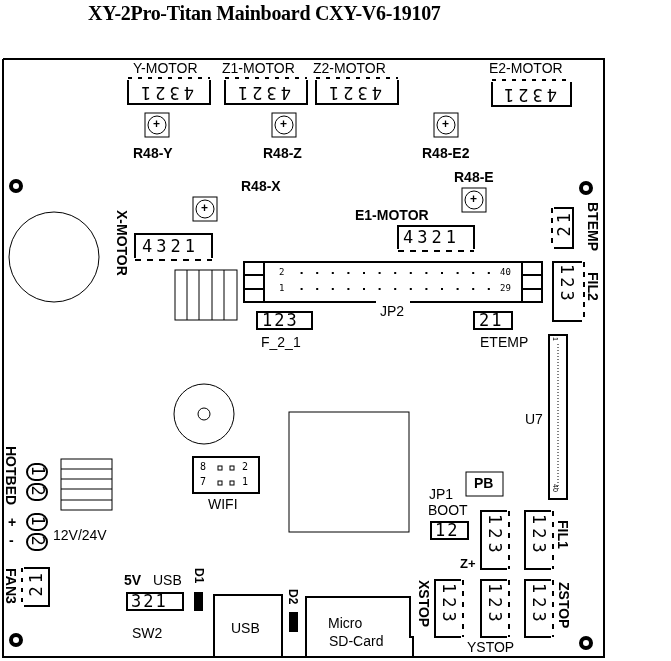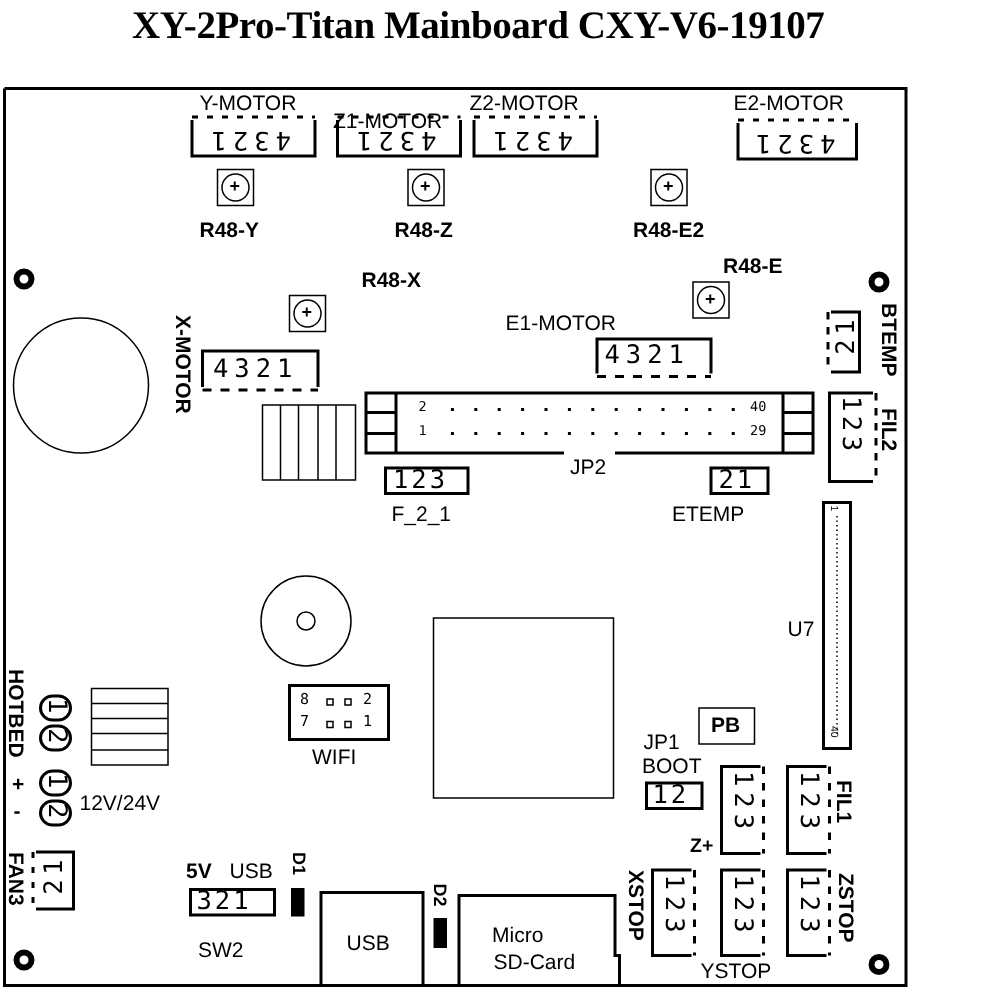--- a/index.html
+++ b/index.html
@@ -1,17 +1,17 @@
 <!DOCTYPE html>
 <html><head>
 <meta charset="utf-8">
 <style>
   html, body { margin: 0; padding: 0; background: #ffffff; }
   body { width: 671px; height: 661px; position: relative; overflow: hidden; font-family: "Liberation Sans", sans-serif; color: #000; }
-  .title { position: absolute; left: 88px; top: 2px; font-family: "Liberation Serif", serif; font-weight: bold; font-size: 26px; white-space: nowrap; letter-spacing: -0.3px; }
+  .title { position: absolute; left: 88px; top: 2px; font-family: "Liberation Serif", serif; font-weight: bold; font-size: 20px; white-space: nowrap; letter-spacing: -0.3px; }
   .lbl { position: absolute; font-family: "Liberation Sans", sans-serif; font-size: 14px; white-space: nowrap; line-height: 1; }
   .lbl.b { font-weight: bold; }
   .vert { writing-mode: vertical-rl; }
   .thin { position: absolute; border: 1px solid #000; box-sizing: border-box; }
   .pins { position: absolute; font-family: "DejaVu Sans Mono", monospace; font-size: 17px; line-height: 1; white-space: nowrap; letter-spacing: 4px; }
   svg { position: absolute; left: 0; top: 0; }
 </style>
 </head>
 <body>
 
@@ -186,55 +186,55 @@
   <rect x="230" y="481" width="4" height="4" fill="none" stroke="#000"></rect>
 
   <rect x="466" y="472" width="37" height="24" fill="none" stroke="#000" stroke-width="1"></rect>
 
   <rect x="194" y="592" width="9" height="19" fill="#000"></rect>
   <rect x="289" y="612" width="9" height="20" fill="#000"></rect>
 </svg>
 
 <div class="lbl" style="left:133px;top:61px;">Y-MOTOR</div>
 <div class="pins" style="left:137px;top:84px;transform:rotate(180deg);">4321</div>
-<div class="lbl" style="left:222px;top:73px;">Z1-MOTOR</div>
+<div class="lbl" style="left:222px;top:61px;">Z1-MOTOR</div>
 <div class="pins" style="left:234px;top:84px;transform:rotate(180deg);">4321</div>
 <div class="lbl" style="left:313px;top:61px;">Z2-MOTOR</div>
 <div class="pins" style="left:325px;top:84px;transform:rotate(180deg);">4321</div>
 <div class="lbl" style="left:489px;top:61px;text-align:right;">E2-MOTOR</div>
 <div class="pins" style="left:500px;top:86px;transform:rotate(180deg);">4321</div>
 
 <div class="lbl b vert" style="left:115px;top:210px;">X-MOTOR</div>
 <div class="pins" style="left:142px;top:238px;">4321</div>
-<div class="lbl" style="left:337px;top:208px;">E1-MOTOR</div>
+<div class="lbl" style="left:355px;top:208px;font-weight:bold;">E1-MOTOR</div>
 <div class="pins" style="left:403px;top:229px;">4321</div>
 
 <div class="lbl b" style="left:133px;top:146px;">R48-Y</div>
 <div class="lbl b" style="left:263px;top:146px;">R48-Z</div>
 <div class="lbl b" style="left:422px;top:146px;">R48-E2</div>
 <div class="lbl b" style="left:203px;top:179px;padding-left:38px;">R48-X</div>
-<div class="lbl b" style="left:454px;top:170px;margin-left:28px;">R48-E</div>
+<div class="lbl b" style="left:454px;top:170px;">R48-E</div>
 <div class="lbl b" style="left:153px;top:118px;font-size:12px;">+</div>
 <div class="lbl b" style="left:280px;top:118px;font-size:12px;">+</div>
 <div class="lbl b" style="left:442px;top:118px;font-size:12px;">+</div>
 <div class="lbl b" style="left:201px;top:202px;font-size:12px;">+</div>
 <div class="lbl b" style="left:470px;top:193px;font-size:12px;">+</div>
 
 <div class="lbl" style="left:279px;top:268px;font-size:9px;font-family:'DejaVu Sans Mono',monospace;">2</div>
 <div class="lbl" style="left:279px;top:284px;font-size:9px;font-family:'DejaVu Sans Mono',monospace;">1</div>
 <div class="lbl" style="left:500px;top:268px;font-size:9px;font-family:'DejaVu Sans Mono',monospace;">40</div>
 <div class="lbl" style="left:500px;top:284px;font-size:9px;font-family:'DejaVu Sans Mono',monospace;">29</div>
 <div class="lbl" style="left:380px;top:304px;">JP2</div>
 
 <div class="thin" style="left:256px;top:311px;width:57px;height:19px;border-width:2px;"></div>
 <div class="pins" style="left:262px;top:312px;letter-spacing:2px;">123</div>
 <div class="lbl" style="left:261px;top:335px;">F_2_1</div>
 <div class="thin" style="left:473px;top:311px;width:40px;height:19px;border-width:2px;"></div>
 <div class="pins" style="left:479px;top:312px;letter-spacing:2px;">21</div>
-<div class="lbl" style="left:448px;top:335px;text-align:center;">ETEMP</div>
+<div class="lbl" style="left:480px;top:335px;text-align:center;">ETEMP</div>
 
 <div class="pins vert" style="left:556px;top:210px;letter-spacing:3px;transform:rotate(180deg);">21</div>
 <div class="lbl b vert" style="left:586px;top:202px;">BTEMP</div>
 <div class="pins vert" style="left:558px;top:264px;letter-spacing:3px;">123</div>
 <div class="lbl b vert" style="left:586px;top:272px;">FIL2</div>
 
 <div class="lbl" style="left:525px;top:412px;">U7</div>
 <div class="lbl vert" style="left:552px;top:337px;font-size:7px;">1</div>
 <div class="lbl vert" style="left:552px;top:484px;font-size:7px;">40</div>
 

